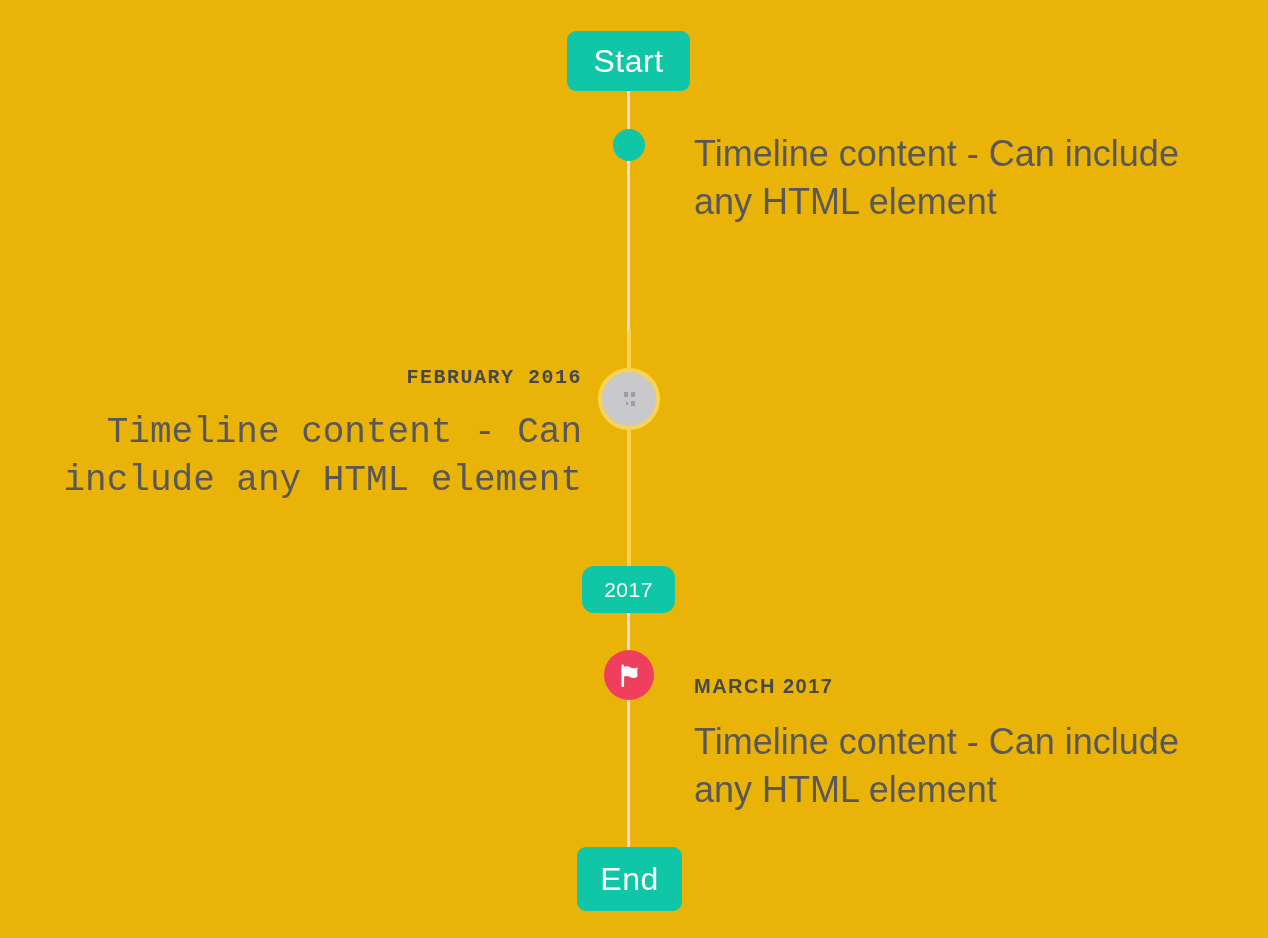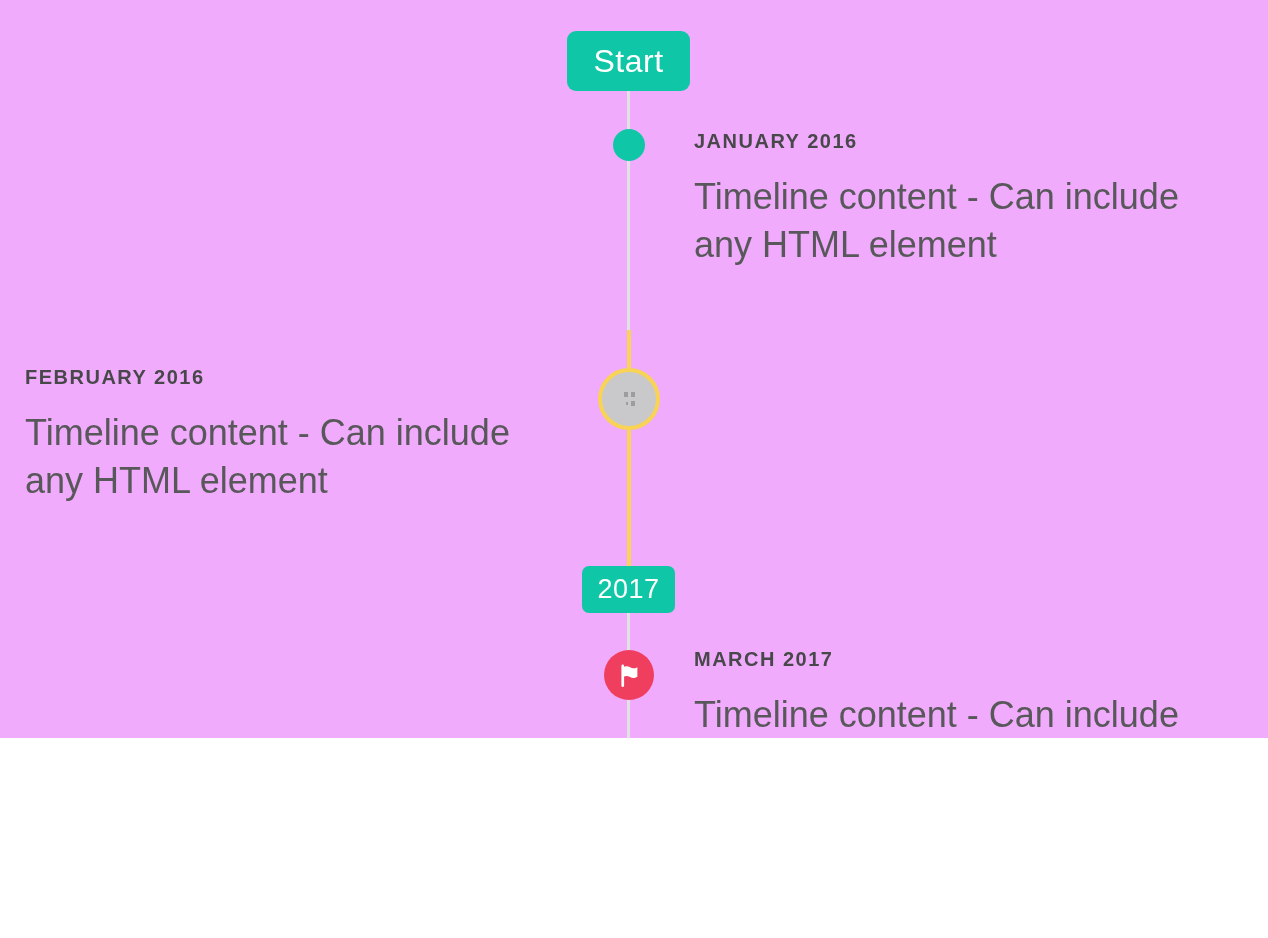--- a/index.html
+++ b/index.html
@@ -4,22 +4,22 @@
 <style>
   html, body {
     margin: 0;
     padding: 0;
     background: #ffffff;
     font-family: "Liberation Sans", sans-serif;
   }
   .stage {
     position: relative;
     width: 1268px;
-    height: 738px;
-    background: #f0abfc;
+    height: 938px;
+    background: #eab308;
     overflow: hidden;
   }
   
   .line {
     position: absolute;
     left: 627px;
     width: 3px;
     background: var(--line-gray, #e2e2e4);
   }
   .line.seg-top    { top: 91px;  height: 239px; }
@@ -31,21 +31,21 @@
     position: absolute;
     display: flex;
     align-items: center;
     justify-content: center;
     background: var(--accent-teal, #0fc7a6);
     color: var(--badge-text, #ffffff);
     border-radius: 9px;
     letter-spacing: 0.5px;
   }
   .badge.start { left: 567px; top: 31px;  width: 123px; height: 60px; font-size: 32px; }
-  .badge.year  { left: 582px; top: 566px; width: 93px;  height: 47px; font-size: 27px; border-radius: 7px; }
+  .badge.year  { left: 582px; top: 566px; width: 93px;  height: 47px; font-size: 21px; border-radius: 12px; }
   .badge.end   { left: 577px; top: 847px; width: 105px; height: 64px; font-size: 32px; align-items: center; }
 
   
   .marker-dot {
     position: absolute;
     left: 613px; top: 129px;
     width: 32px; height: 32px;
     border-radius: 50%;
     background: var(--accent-teal, #0fc7a6);
   }
@@ -74,24 +74,24 @@
     align-items: center;
     justify-content: center;
   }
 
   
   .entry {
     position: absolute;
     width: 545px;
   }
   .entry.right { left: 694px; text-align: left; }
-  .entry.left  { left: 25px;  width: 540px; text-align: left; }
+  .entry.left  { left: 42px;  width: 540px; text-align: right; font-family: Liberation Mono, monospace; }
   .entry.jan { top: 130px; }
   .entry.feb { top: 366px; }
-  .entry.mar { top: 648px; }
+  .entry.mar { top: 675px; }
   .entry-date {
     font-size: 20px;
     font-weight: 700;
     letter-spacing: 1.5px;
     color: var(--heading-text, #48484a);
     margin: 0 0 20px 0;
   }
   .entry-content {
     font-size: 36px;
     line-height: 48px;
@@ -108,21 +108,20 @@
   <div class="line seg-top"></div>
   <div class="line seg-yellow"></div>
   <div class="line seg-bottom"></div>
 
   <div class="badge start">
     <span>Start</span>
   </div>
 
   <div class="marker-dot"></div>
   <div class="entry right jan">
-    <p class="entry-date">JANUARY 2016</p>
     <p class="entry-content">Timeline content - Can include any HTML element</p>
   </div>
 
   <div class="marker-image">
     <span class="broken-glyph"></span>
   </div>
   <div class="entry left feb">
     <p class="entry-date">FEBRUARY 2016</p>
     <p class="entry-content">Timeline content - Can include any HTML element</p>
   </div>

